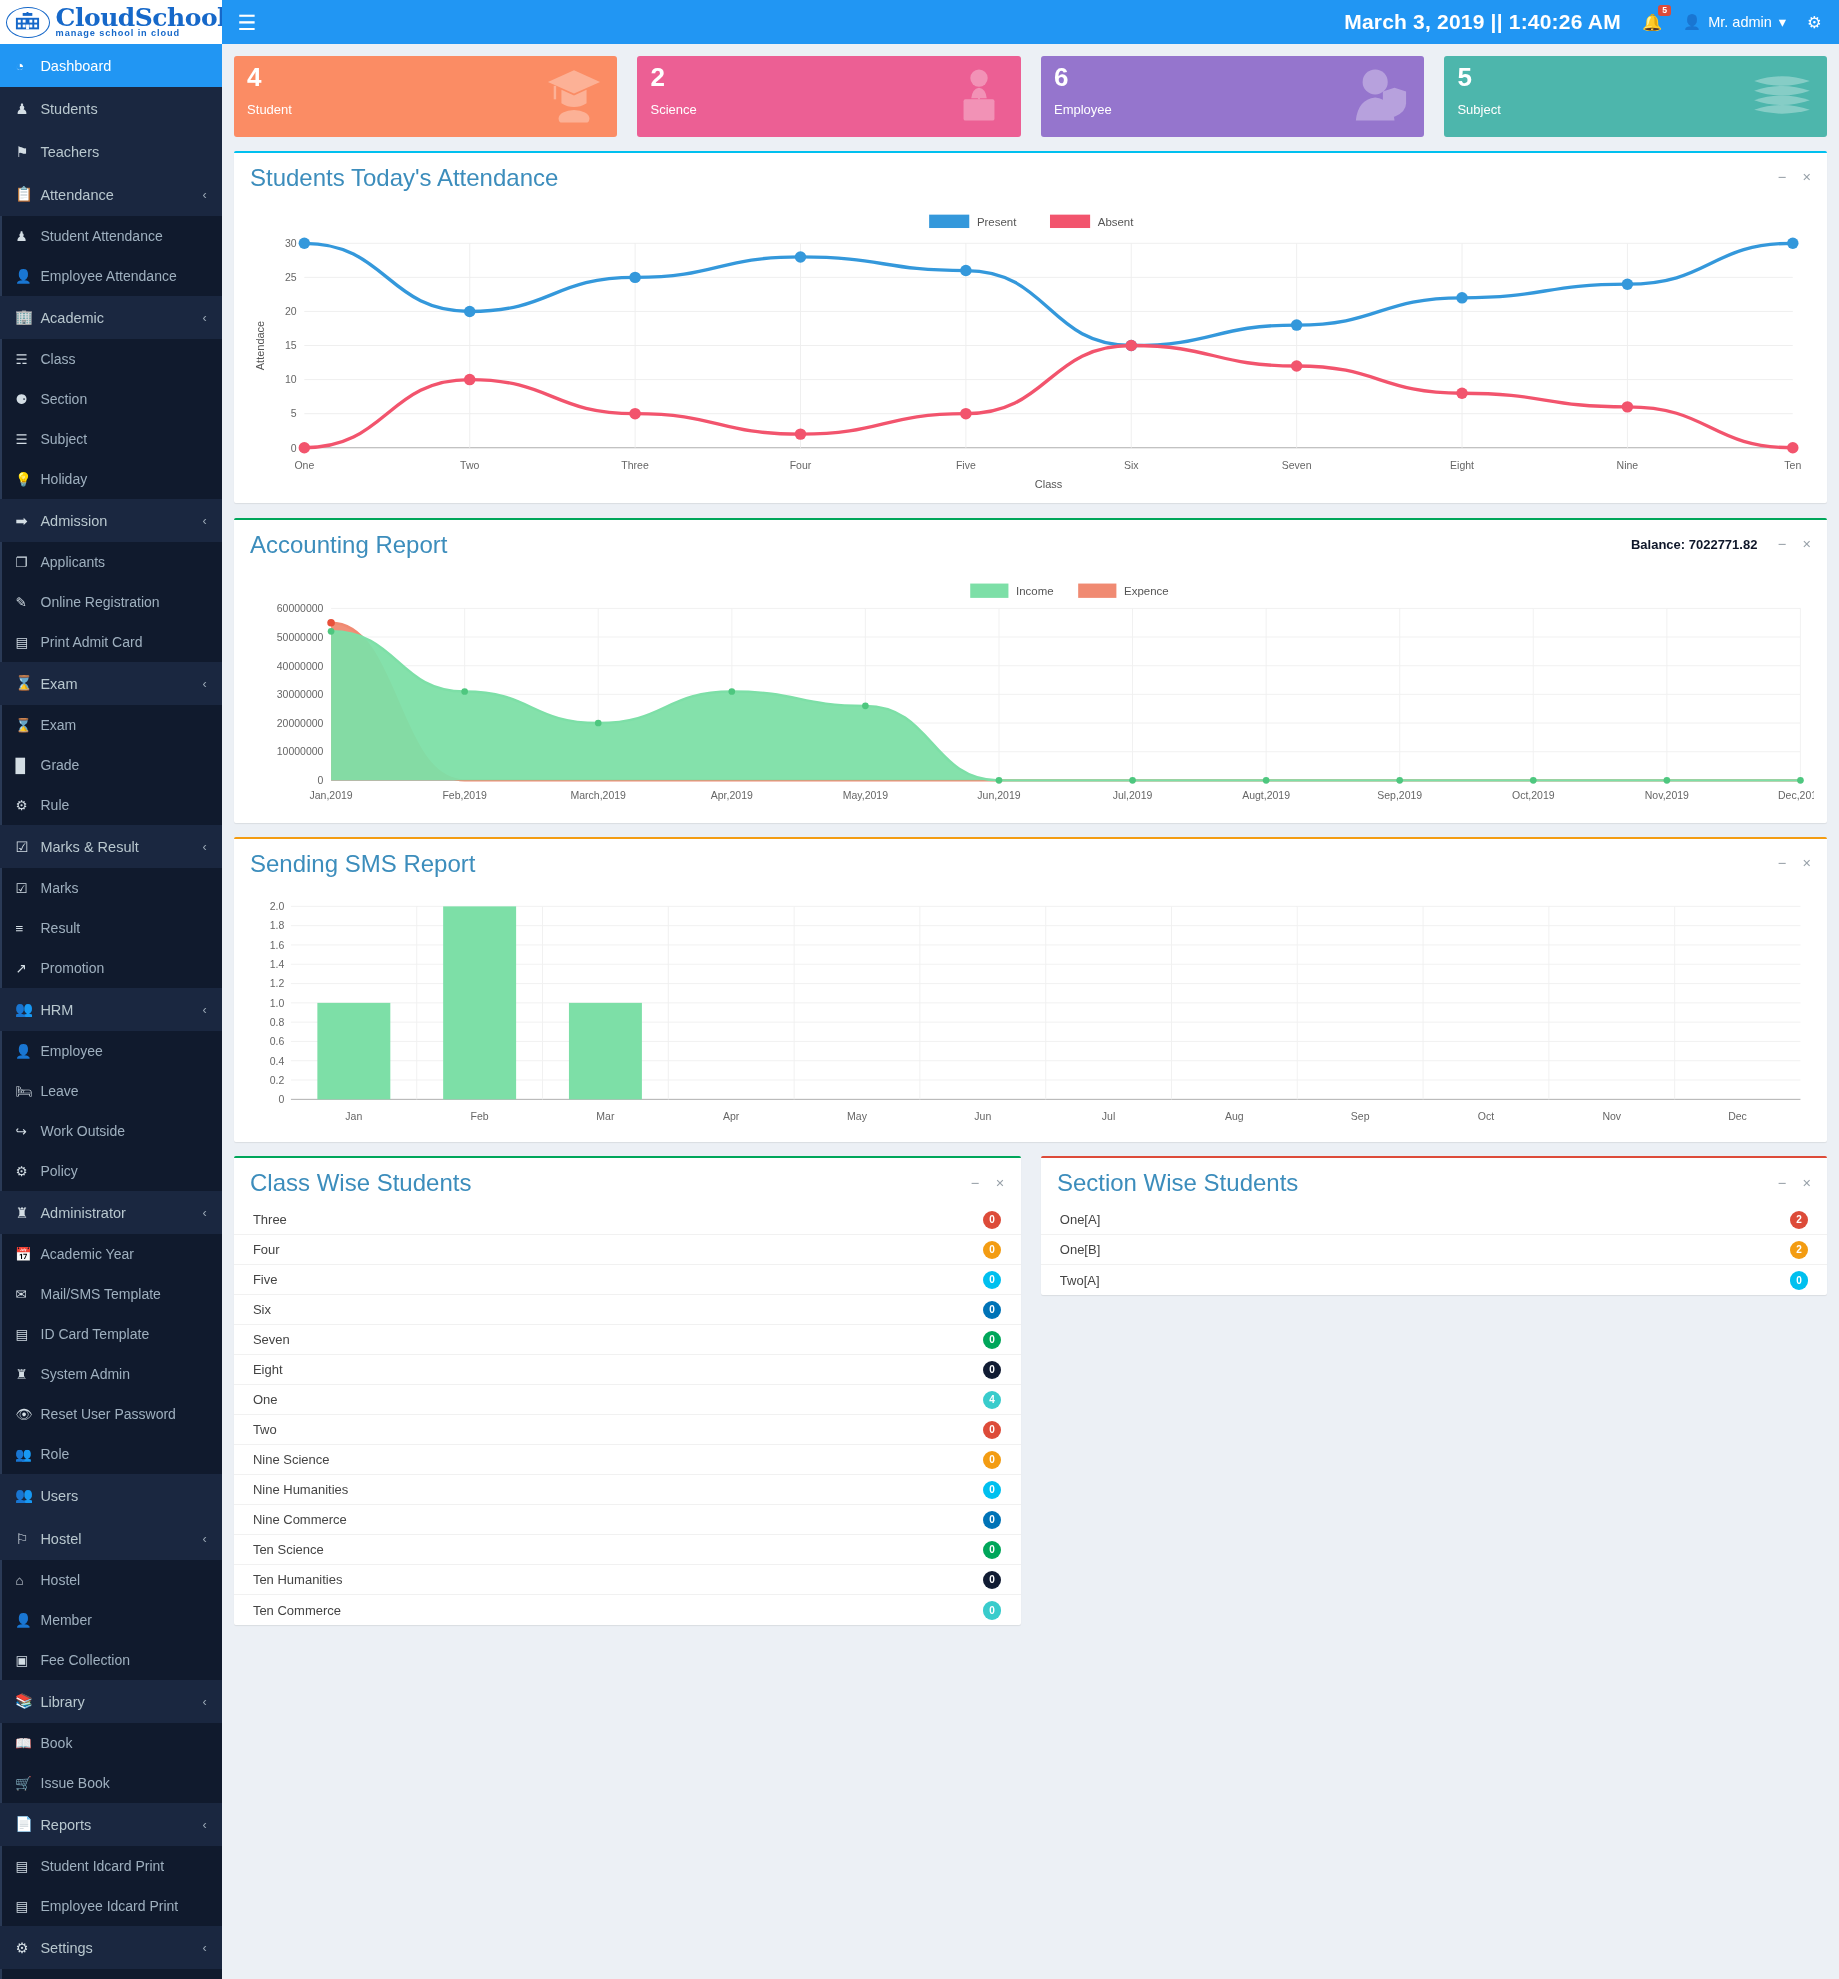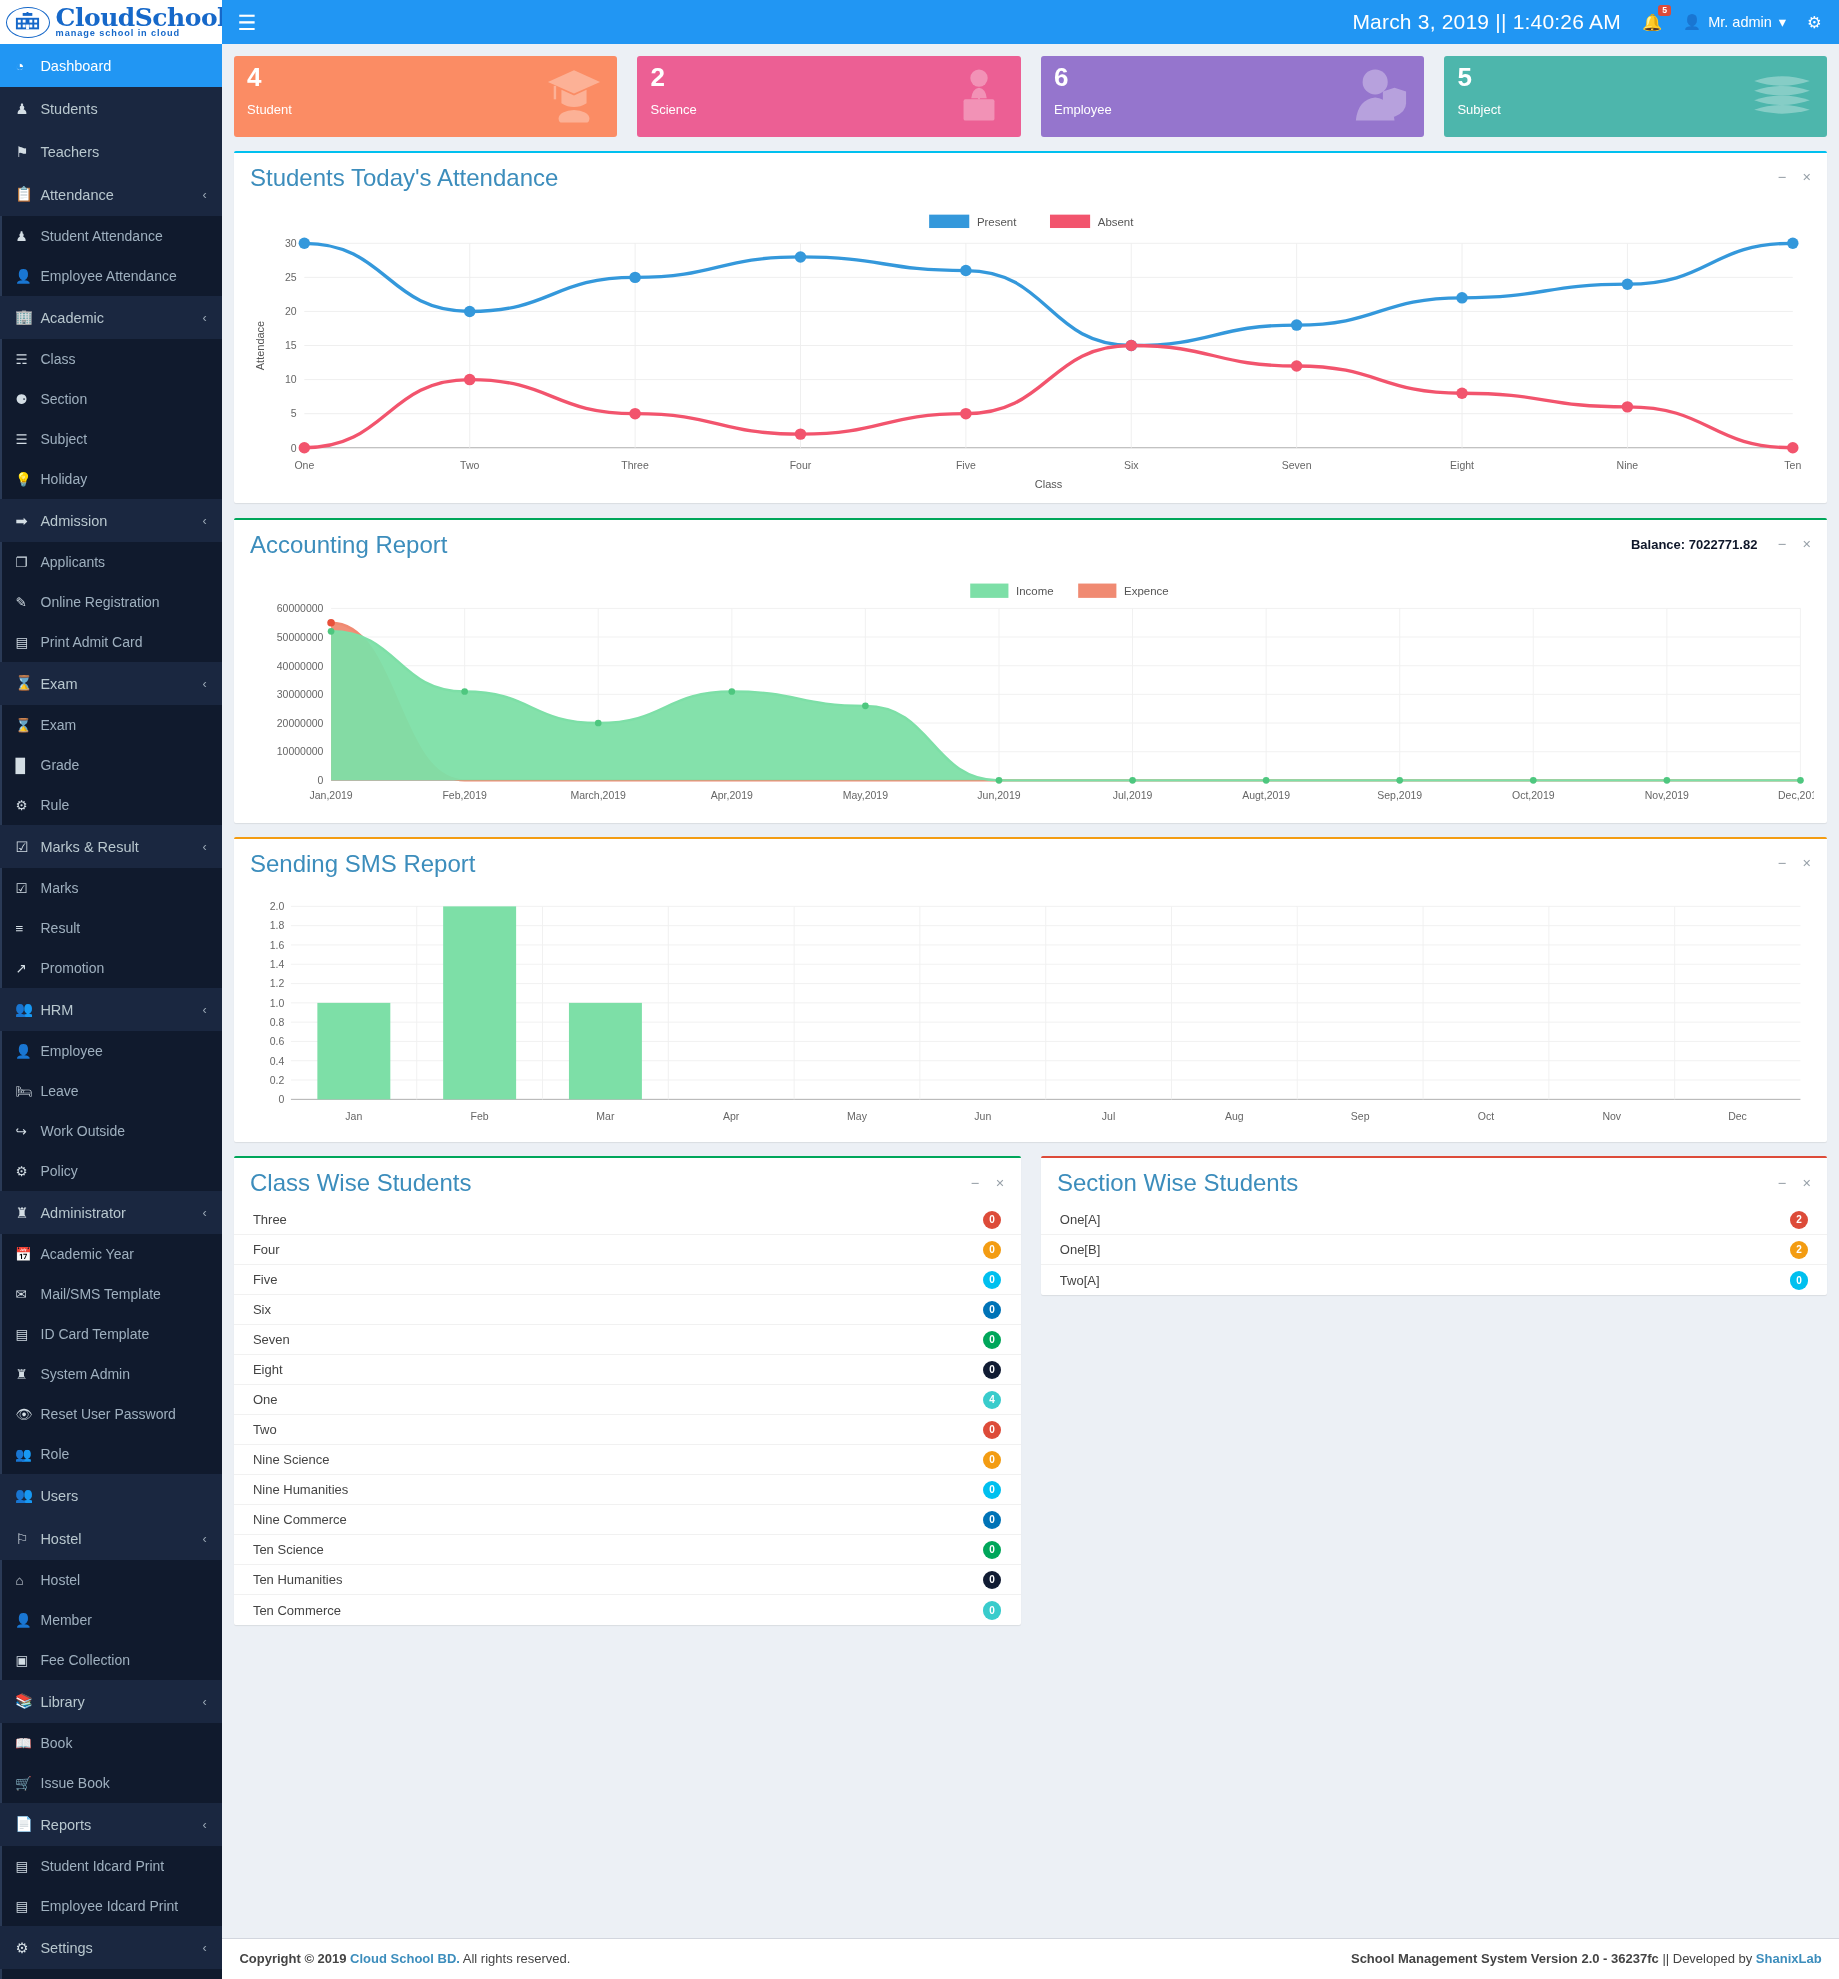--- a/index.html
+++ b/index.html
@@ -64,21 +64,21 @@
   .nav-sub .nav-item .nic { width: 25px; flex:0 0 25px; font-size:13.5px; }
 
   
   .content { flex: 1; min-width: 0; display: flex; flex-direction: column; }
   .topbar {
     height: 44px; background: #2196f3; color: #fff;
     display: flex; align-items: center; padding: 0 17.4px 0 15.4px;
   }
   .hamburger { font-size: 21px; cursor: pointer; line-height: 1; }
   .topbar-right { margin-left: auto; display: flex; align-items: center; gap: 21px; }
-  .clock { font-size: 21px; font-weight: normal; letter-spacing: 0.2px; }
+  .clock { font-size: 21px; font-weight: bold; letter-spacing: 0.2px; }
   .bell-wrap { position: relative; cursor: pointer; font-size: 16.4px; }
   .bell-badge {
     position: absolute; top: -7.7px; right: -8.7px;
     background: #dd4b39; color: #fff; border-radius: 2.9px;
     font-size: 8.7px; font-weight: bold; padding: 1px 3.9px; line-height: 1.1;
   }
   .user-menu { display: flex; align-items: center; gap: 6.8px; font-size: 14.5px; cursor: pointer; }
   .gear-top { font-size: 16.4px; cursor: pointer; }
 
   .main { padding: 11.6px 11.6px 0 11.6px; flex: 1; }
@@ -766,24 +766,16 @@
                   <span>Two[A]</span>
                   <span class="lp-badge" style="background: rgb(0, 192, 239);">0</span>
                 </div>
               </div>
           </section>
         </div>
       </div>
 
     </div>
 
-    <footer class="footer">
-      <div>
-        <b>Copyright © 2019 </b><a href="#">Cloud School BD.</a><span> All rights reserved.</span>
-      </div>
-      <div class="right">
-        <b>School Management System Version 2.0 - 36237fc</b><span> || Developed by </span><a href="#">ShanixLab</a>
-      </div>
-    </footer>
 
   </div>
 </div>
 
 
 </body></html>

